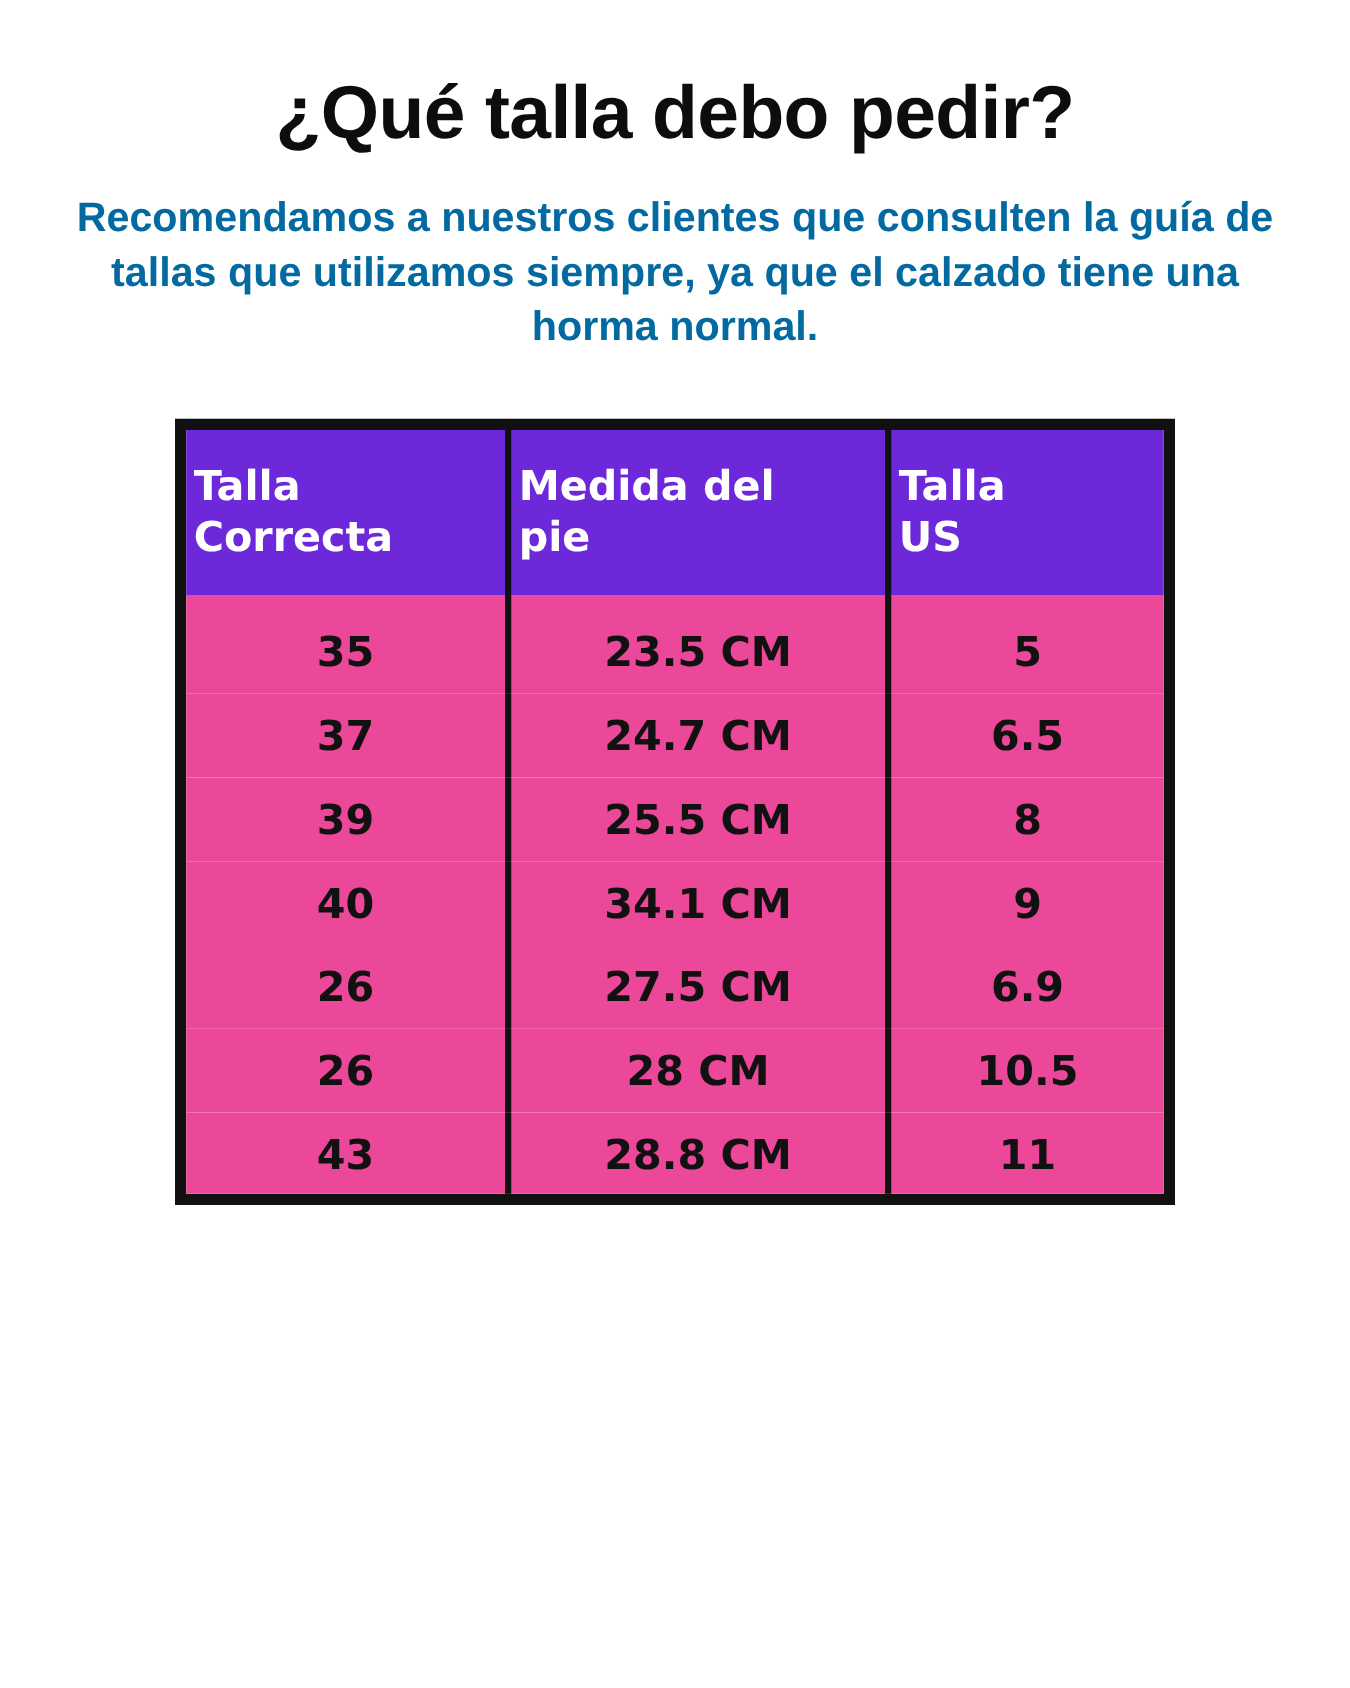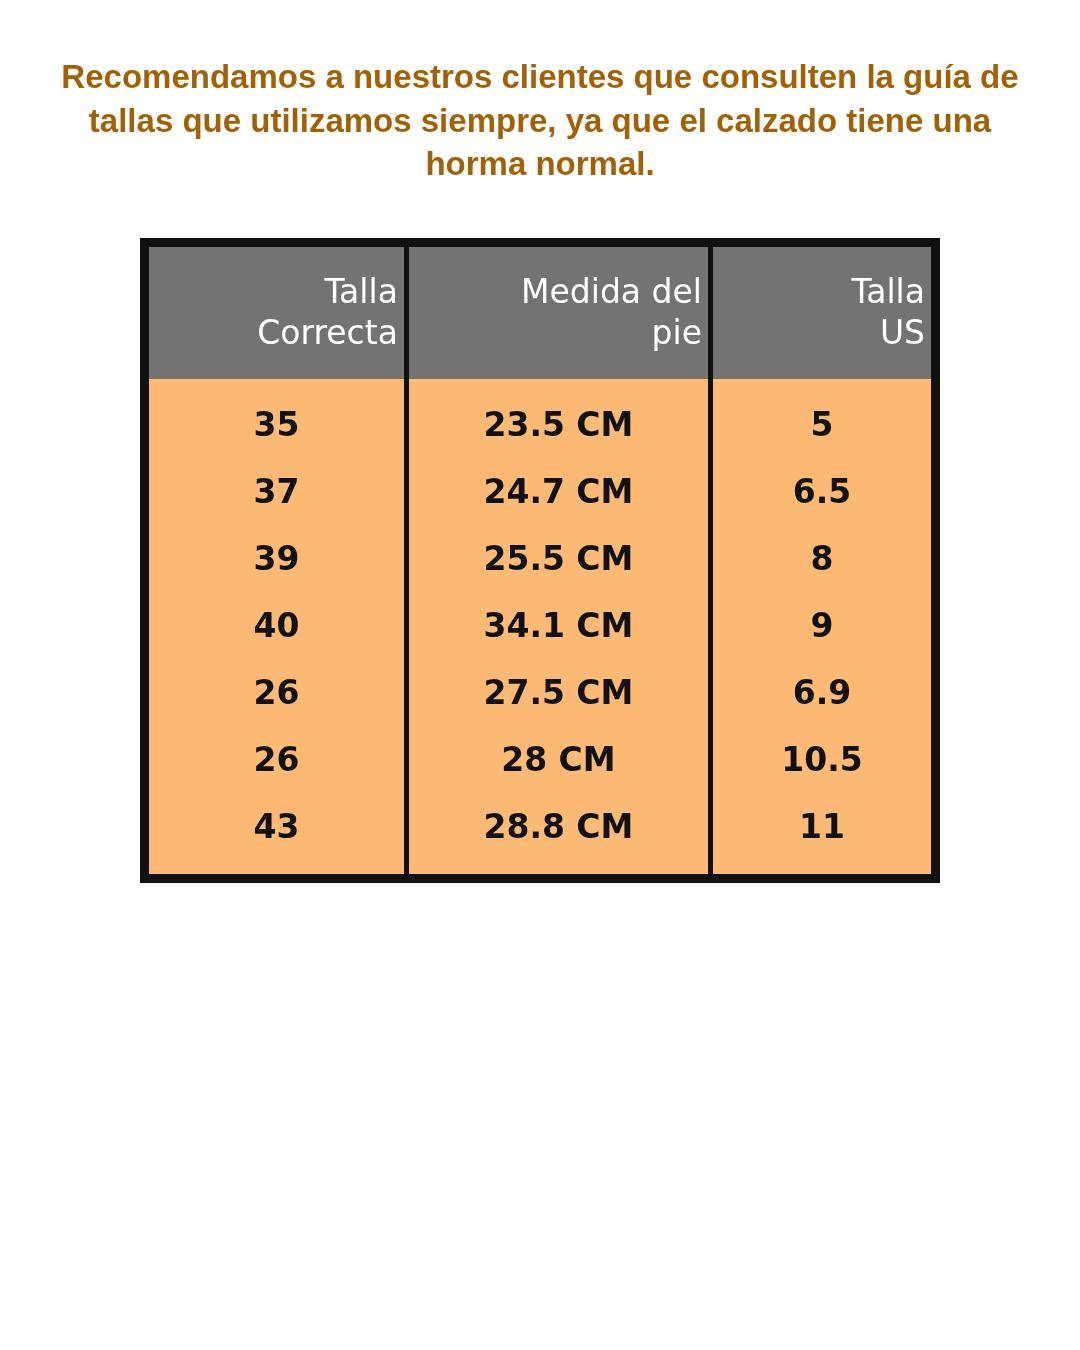--- a/index.html
+++ b/index.html
@@ -31,73 +31,74 @@
     margin: 0 0 28px 0;
     color: #0d0d0d;
   }
   .intro {
     font-size: 33px;
     font-weight: 700;
     line-height: 1.32;
     text-align: center;
     margin: 0 0 52px 0;
     max-width: 980px;
-    color: #a16207;
+    color: #0369a1;
   }
   .table-wrap {
     width: 800px;
     border: 9px solid #111111;
     background: #ffffff;
     box-sizing: border-box;
   }
   table.size-table {
     width: 100%;
     border-collapse: collapse;
     table-layout: fixed;
   }
   table.size-table thead th {
-    background: #737373;
+    background: #6d28d9;
     color: #ffffff;
     font-size: 33px;
-    font-weight: 400;
+    font-weight: 700;
     padding: 24px 6px 26px 6px;
     line-height: 1.25;
-    text-align: right;
+    text-align: left;
     border: none;
     font-family: "DejaVu Sans", sans-serif;
   }
   table.size-table tbody td {
     font-size: 33px;
     font-weight: 700;
     text-align: center;
     padding: 14px 6px;
     color: #111111;
-    background: #fdba74;
+    background: #ec4899;
     font-family: "DejaVu Sans", sans-serif;
   }
   table.size-table tbody td.col-mid,
   table.size-table thead th.col-mid {
     border-left: 5px solid #111111;
     border-right: 5px solid #111111;
   }
   table.size-table tbody tr:first-child td {
     padding-top: 26px;
   }
   table.size-table tbody tr:last-child td {
-    padding-bottom: 28px;
+    padding-bottom: 12px;
   }
   .col-first { width: 33%; }
   .col-mid  { width: 39%; }
   .col-last { width: 28%; }
 </style>
 </head>
 <body>
 
 <div class="page">
 
+  <h1 class="title">¿Qué talla debo pedir?</h1>
 
   <p class="intro">Recomendamos a nuestros clientes que consulten la guía de tallas que utilizamos siempre, ya que el calzado tiene una horma normal.</p>
 
   <div class="table-wrap">
     <table class="size-table">
       <thead>
         <tr>
           <th class="col-first">
             <div>Talla</div>
             <div>Correcta</div>

